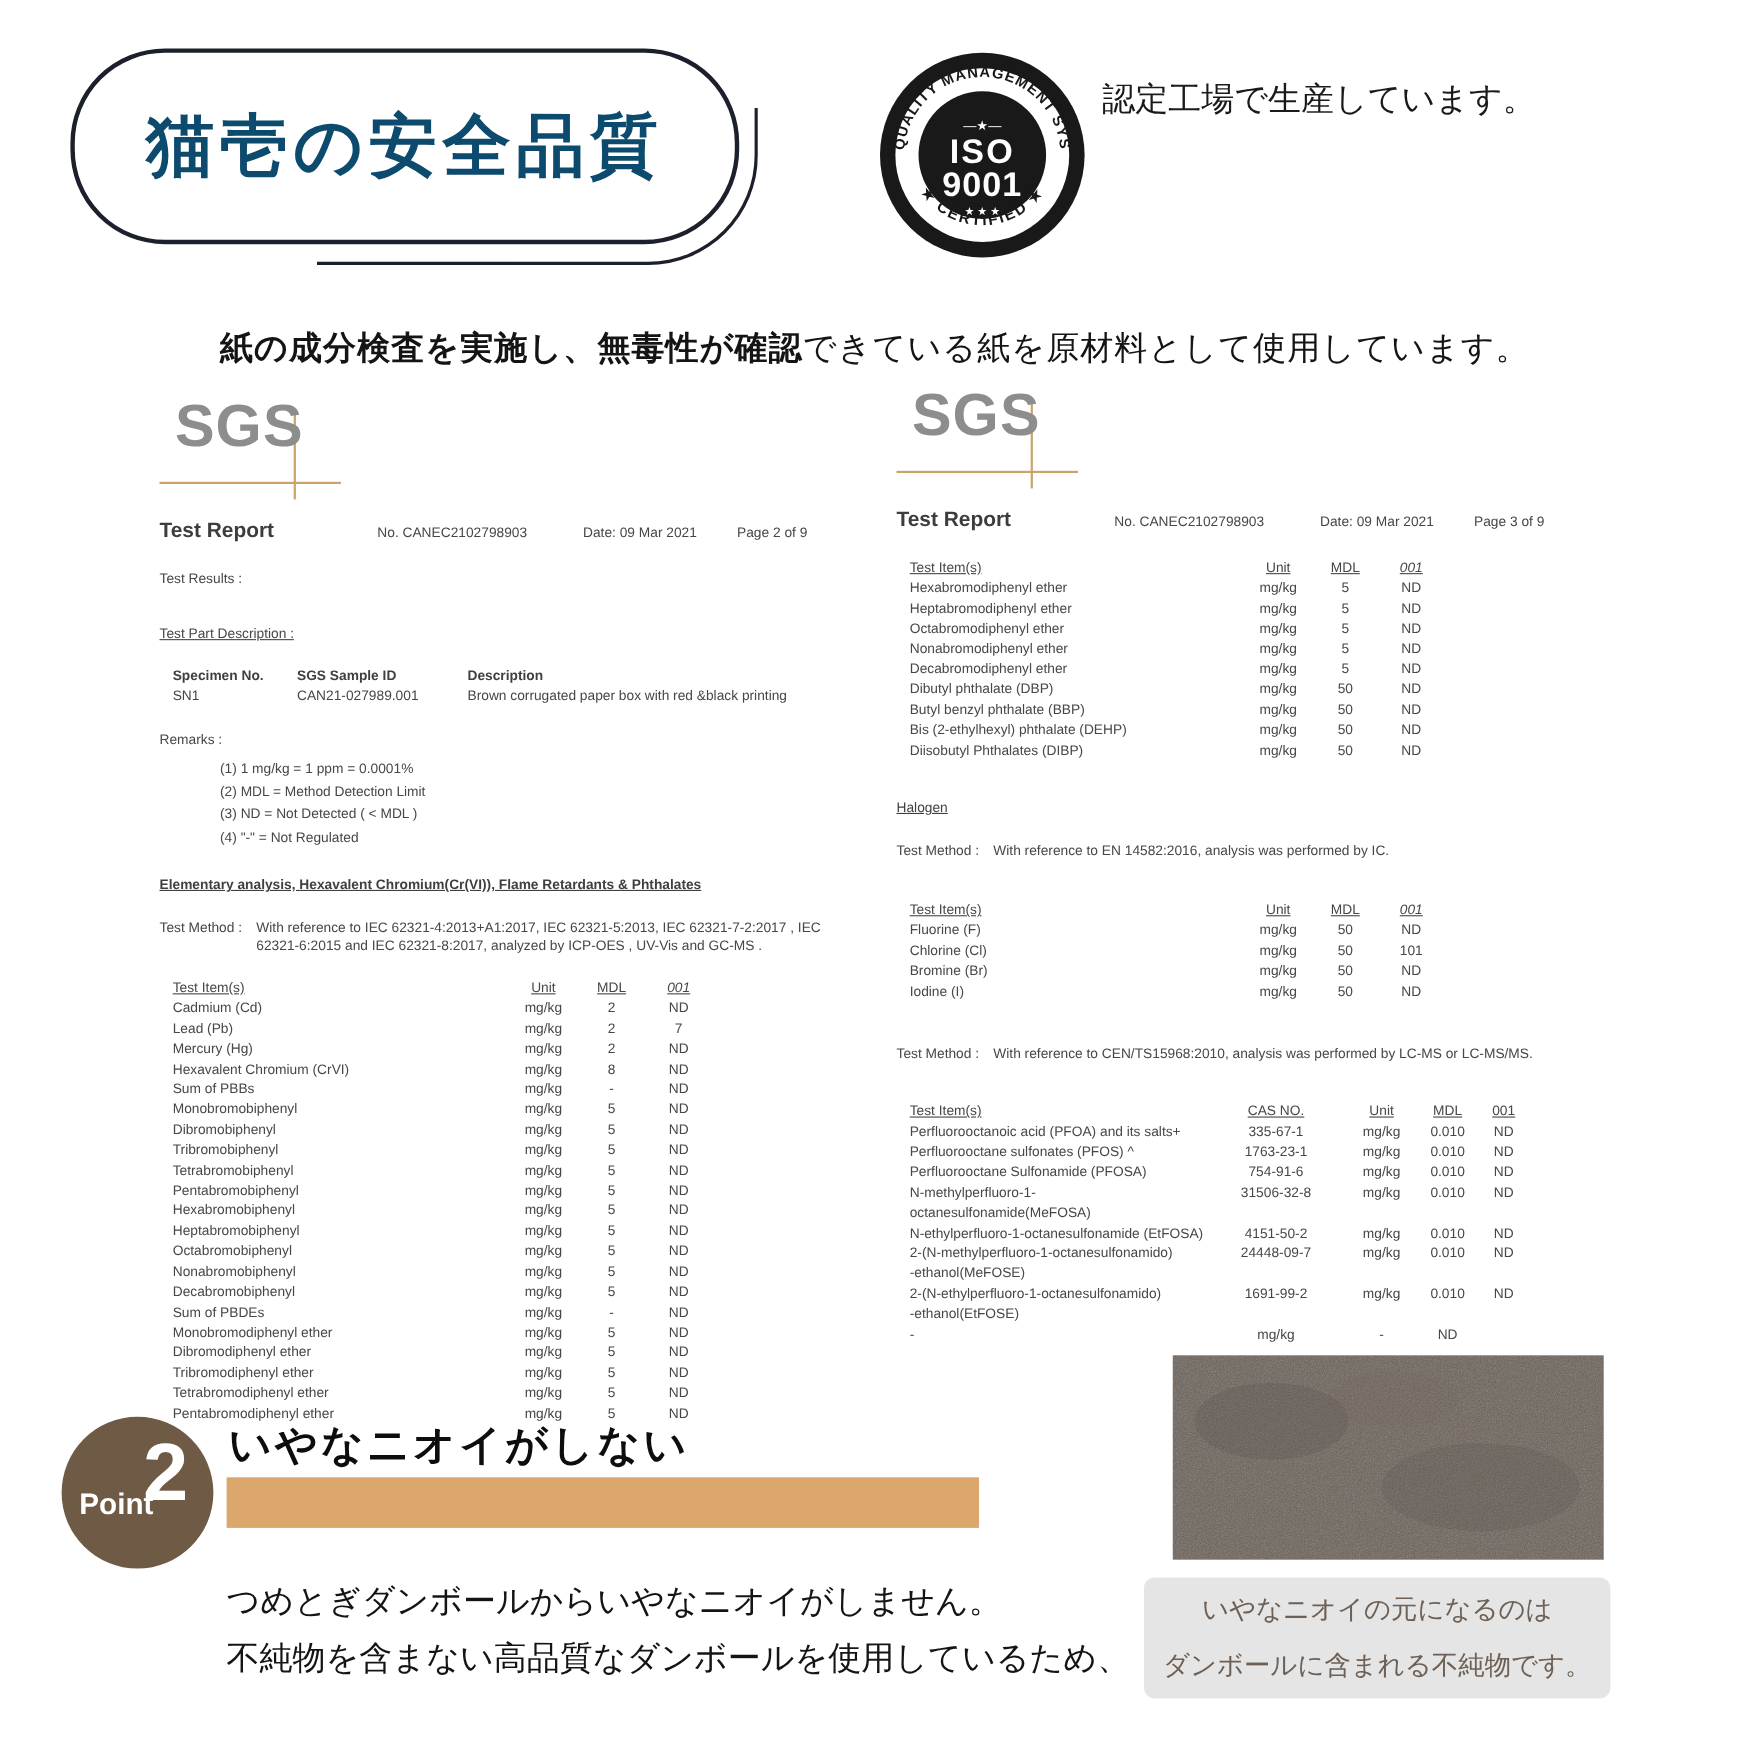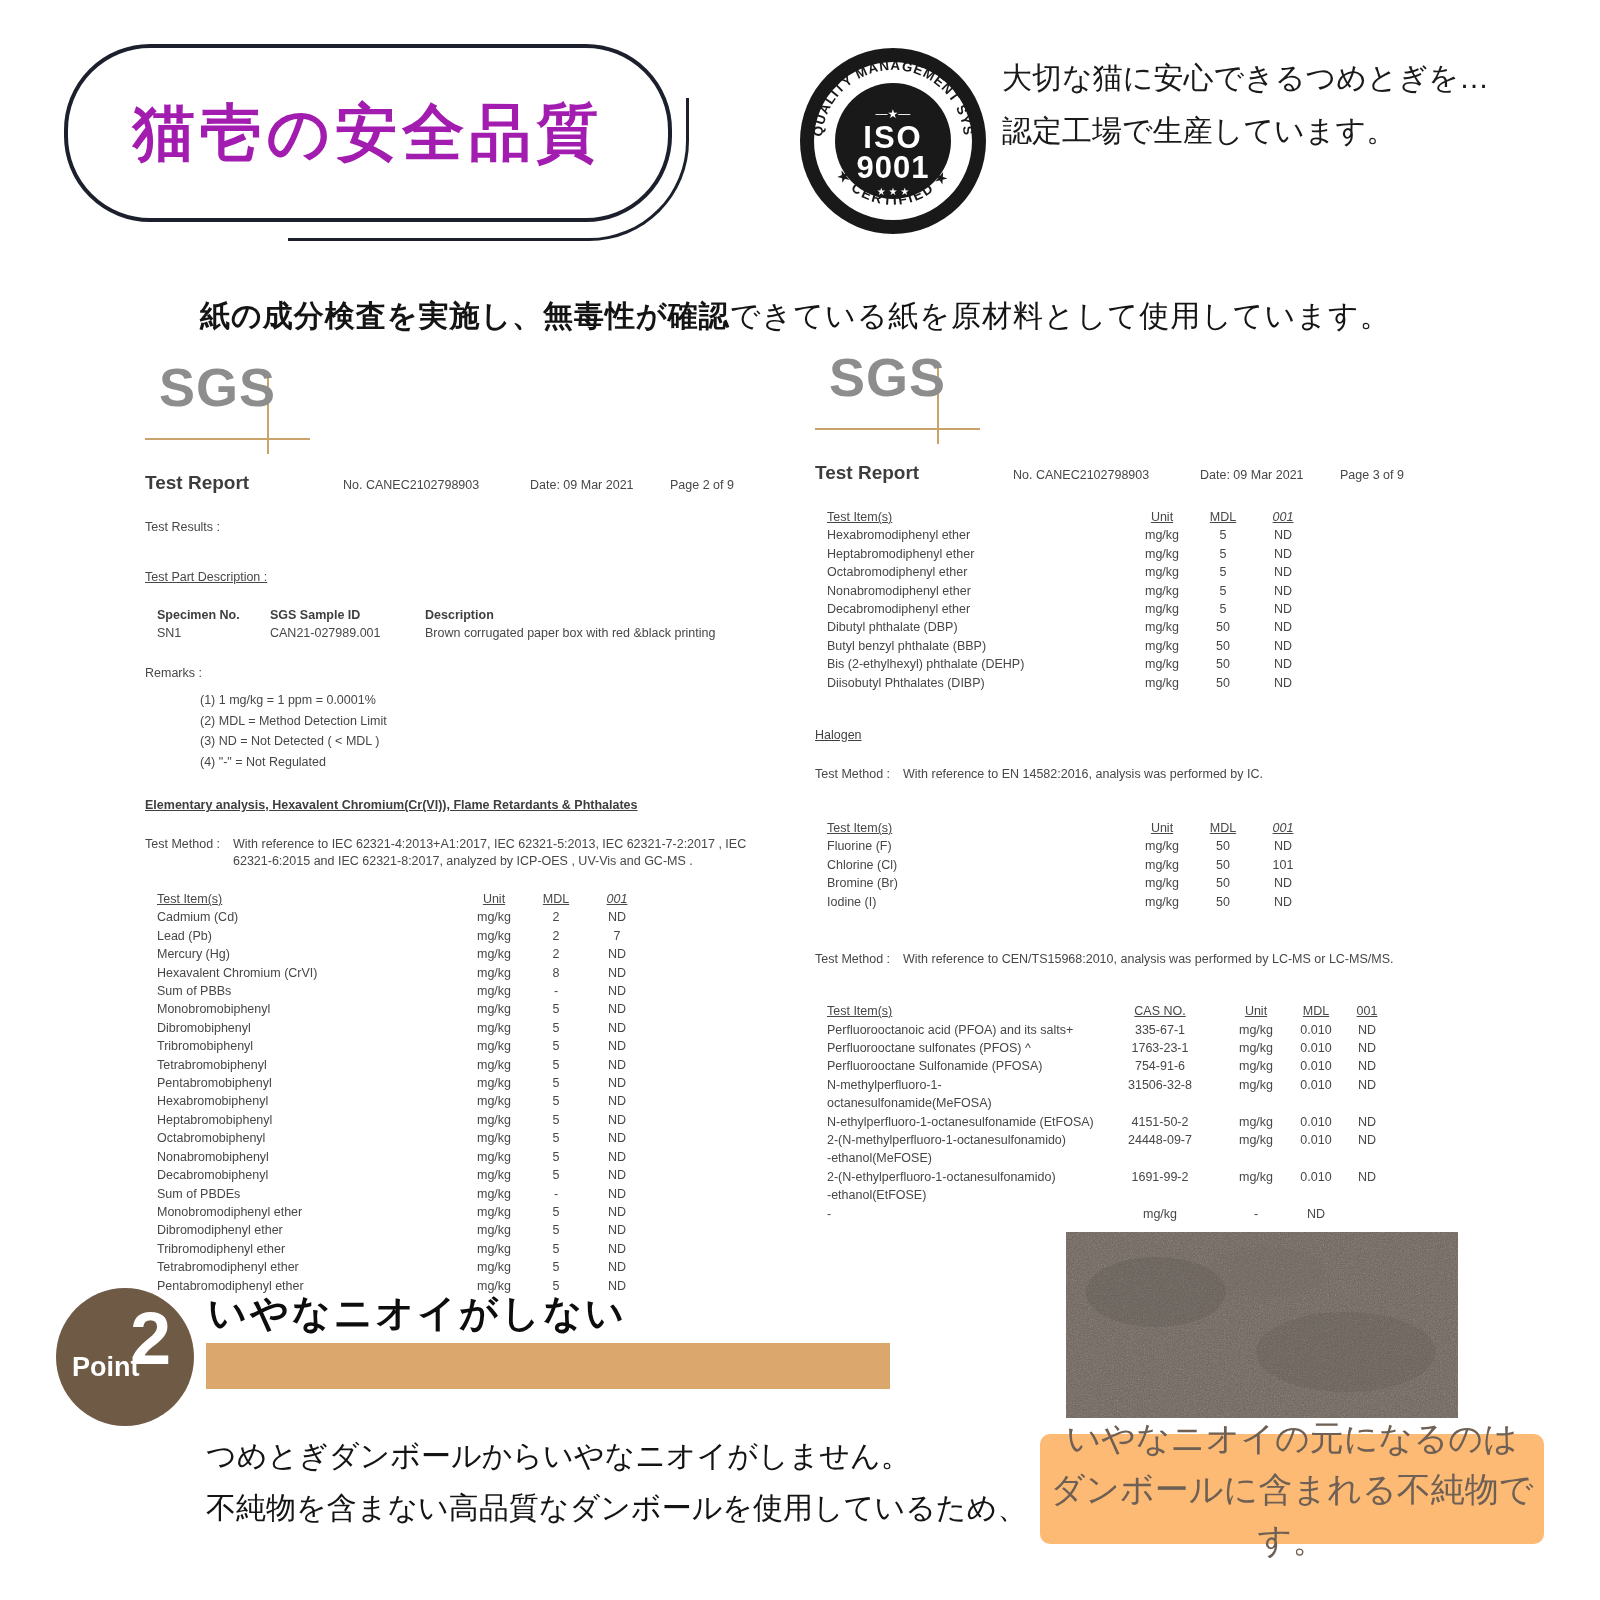--- a/index.html
+++ b/index.html
@@ -2,21 +2,21 @@
 <html><head>
 <meta charset="utf-8">
 <style>
   html,body{margin:0;padding:0;}
   body{width:1600px;height:1600px;position:relative;background:#ffffff;overflow:hidden;
        font-family:"Liberation Sans","DejaVu Sans",sans-serif;color:#111;}
 
   
   .title-box{position:absolute;left:64px;top:44px;width:600px;height:170px;
     border:4px solid #1c202c;border-radius:86px;display:flex;align-items:center;justify-content:center;}
-  .title-box h1{margin:0;font-size:62px;font-weight:900;letter-spacing:5px;color:#a21caf;
+  .title-box h1{margin:0;font-size:62px;font-weight:900;letter-spacing:5px;color:#0c4a6e;
     font-family:"DejaVu Sans","Liberation Sans",sans-serif;}
   .title-echo{position:absolute;left:288px;top:98px;width:398px;height:140px;
     border-right:3px solid #1c202c;border-bottom:3px solid #1c202c;border-bottom-right-radius:100px;}
 
   .iso-badge{position:absolute;left:798px;top:46px;}
   .header-text{position:absolute;left:1002px;top:58px;width:560px;}
   .header-tagline{font-size:30px;color:#1a1a1a;font-weight:400;}
   .header-iso{font-size:55px;font-weight:900;letter-spacing:2px;color:#0d0d0d;margin-top:8px;}
   .header-sub{font-size:30px;color:#1a1a1a;margin-top:12px;}
 
@@ -71,22 +71,22 @@
   .point-circle{position:absolute;left:56px;top:1288px;width:138px;height:138px;border-radius:50%;
     background:#6f5a45;}
   .point-label{position:absolute;left:16px;top:64px;color:#fff;font-size:27px;font-weight:bold;}
   .point-num{position:absolute;left:74px;top:8px;color:#fff;font-size:74px;font-weight:800;}
   .point-bar{position:absolute;left:206px;top:1343px;width:684px;height:46px;background:#dba76c;}
   .point-heading{position:absolute;left:208px;top:1288px;font-size:38px;font-weight:900;letter-spacing:3px;
     color:#0d0d0d;font-family:"DejaVu Sans","Liberation Sans",sans-serif;}
   .point-body{position:absolute;left:206px;top:1430px;font-size:30px;line-height:52px;color:#141414;}
 
   .cardboard{position:absolute;left:1066px;top:1232px;}
-  .caption-box{position:absolute;left:1040px;top:1434px;width:504px;height:110px;background:#fdba74;
-    border-radius:10px;text-align:center;font-size:34px;line-height:51px;color:#6e6054;
+  .caption-box{position:absolute;left:1040px;top:1434px;width:424px;height:110px;background:#e5e5e5;
+    border-radius:10px;text-align:center;font-size:24px;line-height:51px;color:#6e6054;
     display:flex;flex-direction:column;justify-content:center;}
 </style>
 </head>
 <body>
 
 <div class="title-echo"></div>
 <div class="title-box">
   <h1>猫壱の安全品質</h1>
 </div>
 
@@ -106,21 +106,20 @@
       <textPath href="#arcBottom" startOffset="50%" text-anchor="middle">★ CERTIFIED ★</textPath>
     </text>
     <text x="95" y="72" text-anchor="middle" font-size="12" fill="#ffffff">—★—</text>
     <text x="95" y="102" text-anchor="middle" font-size="31" font-weight="bold" fill="#ffffff" letter-spacing="2" font-family="Liberation Sans, sans-serif">ISO</text>
     <text x="95" y="132" text-anchor="middle" font-size="31" font-weight="bold" fill="#ffffff" letter-spacing="1" font-family="Liberation Sans, sans-serif">9001</text>
     <text x="95" y="149" text-anchor="middle" font-size="10" fill="#ffffff">★ ★ ★</text>
   </svg>
 </div>
 
 <div class="header-text">
-  <div class="header-tagline">大切な猫に安心できるつめとぎを…</div>
   <div class="header-sub">認定工場で生産しています。</div>
 </div>
 
 <div class="intro">
   <span class="b">紙の成分検査を実施し、無毒性が確認</span><span class="r">できている紙を原材料として使用しています。</span>
 </div>
 
 <div class="report report-left">
   <div class="sgs-logo">
     <div class="sgs-hline"></div>

